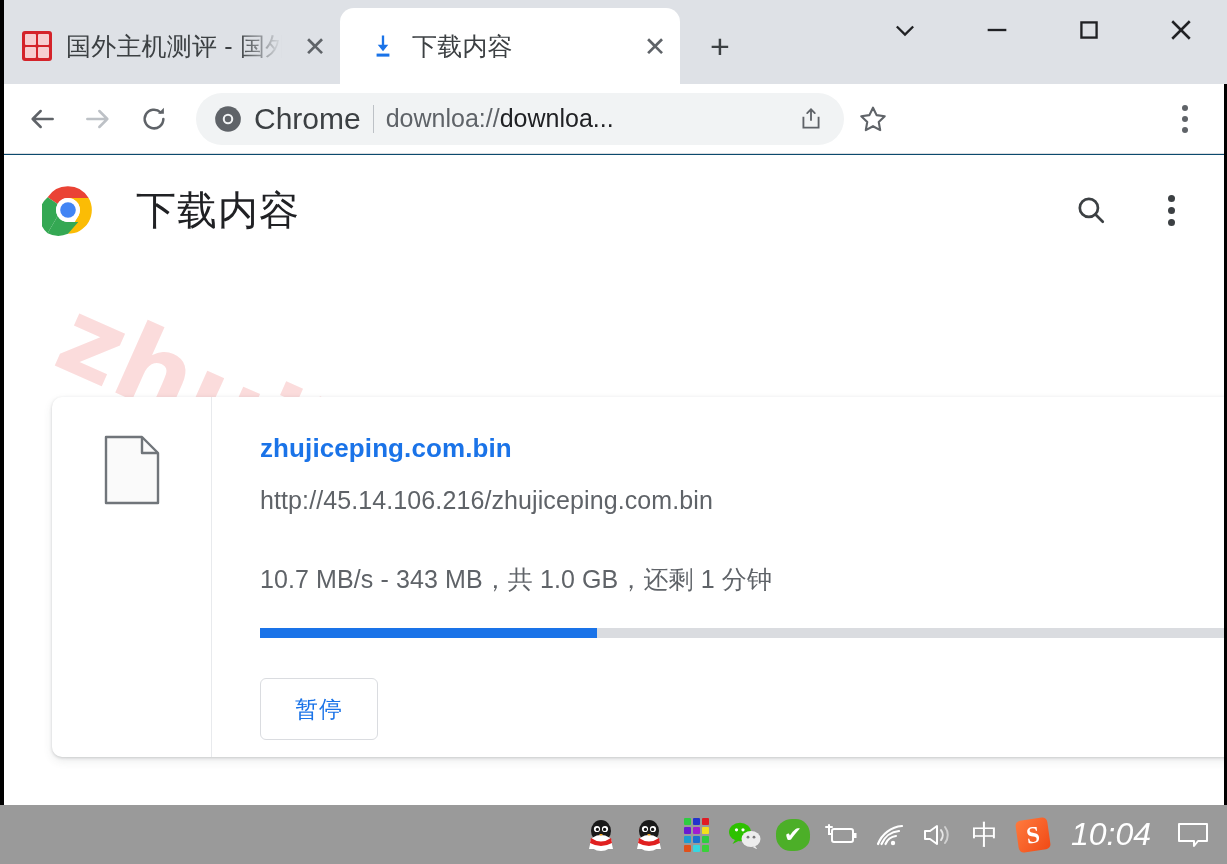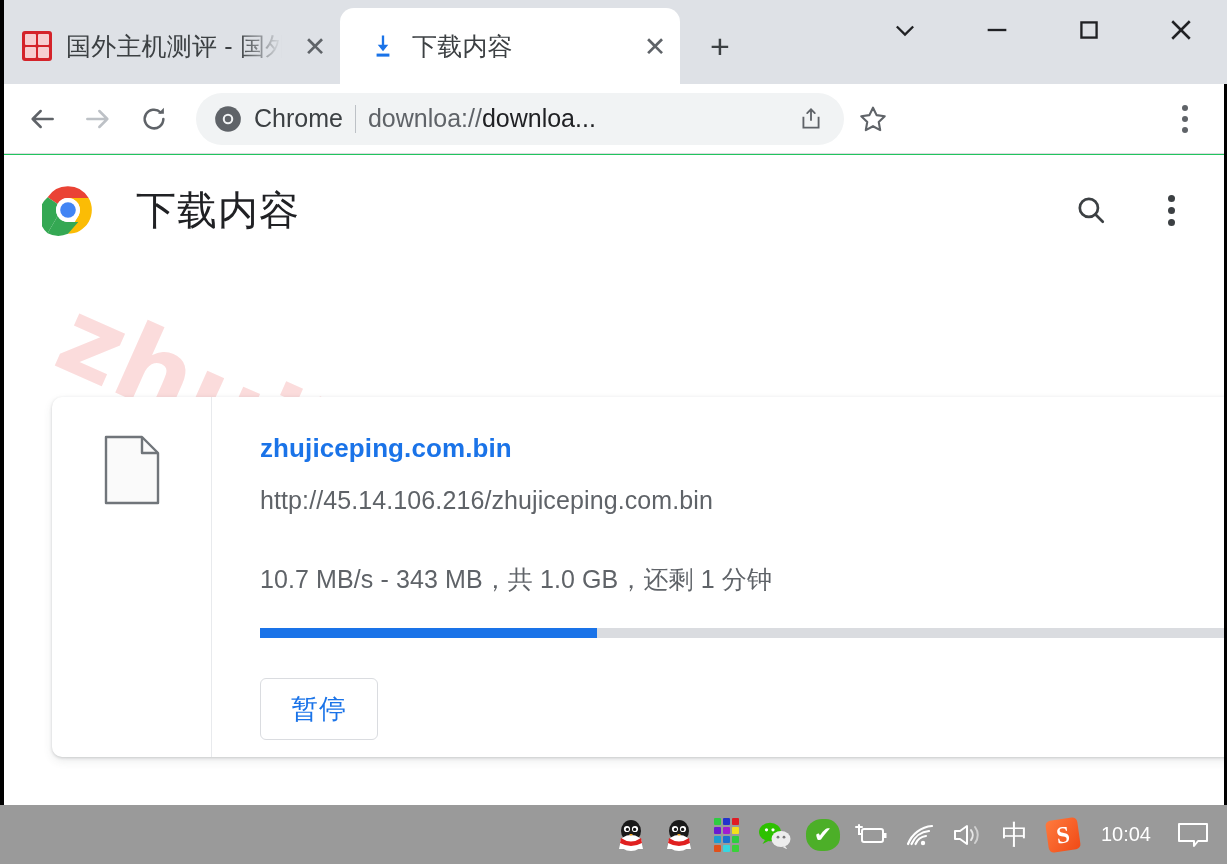--- a/index.html
+++ b/index.html
@@ -5,21 +5,21 @@
   * { box-sizing: border-box; margin: 0; padding: 0; }
   html, body {
     width: 1227px; height: 864px;
     overflow: hidden;
     font-family: "Liberation Sans", "DejaVu Sans", sans-serif;
     background: #000;
   }
   .window {
     position: absolute; left: 0; top: 0;
     width: 1227px; height: 864px;
-    background: #22c55e;
+    background: #0c4a6e;
     overflow: hidden;
   }
   
   .tabstrip {
     position: absolute; left: 0; top: 0;
     width: 1227px; height: 84px;
     background: #dee1e6;
     display: flex; align-items: flex-end;
   }
   .tab {
@@ -110,21 +110,21 @@
     height: 52px;
     margin: 0 10px 0 14px;
     background: #f1f3f4;
     border-radius: 26px;
     display: flex; align-items: center;
     padding: 0 14px 0 18px;
     gap: 12px;
     max-width: 648px;
   }
   .omni-chrome-logo { width: 28px; height: 28px; flex: 0 0 28px; }
-  .omni-label { font-size: 25px; color: #3c4043; white-space: nowrap; }
+  .omni-label { font-size: 30px; color: #3c4043; white-space: nowrap; }
   .omni-sep { width: 1px; height: 28px; background: #bdc1c6; }
   .omni-url {
     font-size: 25px; color: #5f6368; white-space: nowrap;
     flex: 1; overflow: hidden;
   }
   .omni-url b { color: #202124; font-weight: 400; }
   .omni-icon { width: 38px; height: 38px; display:flex; align-items:center; justify-content:center; flex:0 0 38px;}
   .menu-dots {
     width: 56px; height: 56px; margin-left: auto;
     display: flex; flex-direction: column; align-items: center; justify-content: center;
@@ -215,44 +215,45 @@
     overflow: hidden;
   }
   .progress-fill { height: 10px; background: #1a73e8; }
   .actions { display: flex; gap: 20px; margin-top: 40px; }
   .btn {
     min-width: 118px; height: 62px;
     border: 1px solid #dadce0;
     border-radius: 6px;
     background: #ffffff;
     color: #1a73e8;
-    font-size: 27px;
+    font-size: 23px;
     font-family: "Liberation Sans", sans-serif;
     letter-spacing: 1px;
     display:flex; align-items:center; justify-content:center;
     cursor: pointer;
   }
   
   .taskbar {
     position: absolute; left: 0; bottom: 0;
     width: 1227px; height: 59px;
     background: #9a9a9a;
     display: flex; align-items: center; justify-content: flex-end;
     padding-right: 10px;
     gap: 0;
   }
   .tray { display: flex; align-items: center; }
   .tray-item {
     width: 48px; height: 59px;
     display: flex; align-items: center; justify-content: center;
   }
   .tray-clock {
-    color: #ffffff; font-size: 20px;
+    color: #ffffff; font-size: 32px;
     padding: 0 18px 0 14px;
     white-space: nowrap;
+    font-style: italic;
   }
   .qq-pic { width: 30px; height: 34px; }
   .grid-icon { display:grid; grid-template-columns: repeat(3, 7px); grid-template-rows: repeat(4, 7px); gap: 2px; }
   .grid-icon i { display:block; border-radius: 1px; }
   .wechat { width: 34px; height: 28px; position: relative; }
   .green-check {
     width: 34px; height: 32px; background: #4caf28;
     border-radius: 48% 42% 46% 44% / 46% 48% 42% 46%;
     display:flex; align-items:center; justify-content:center;
     color:#fff; font-size: 22px; font-weight: 700;

